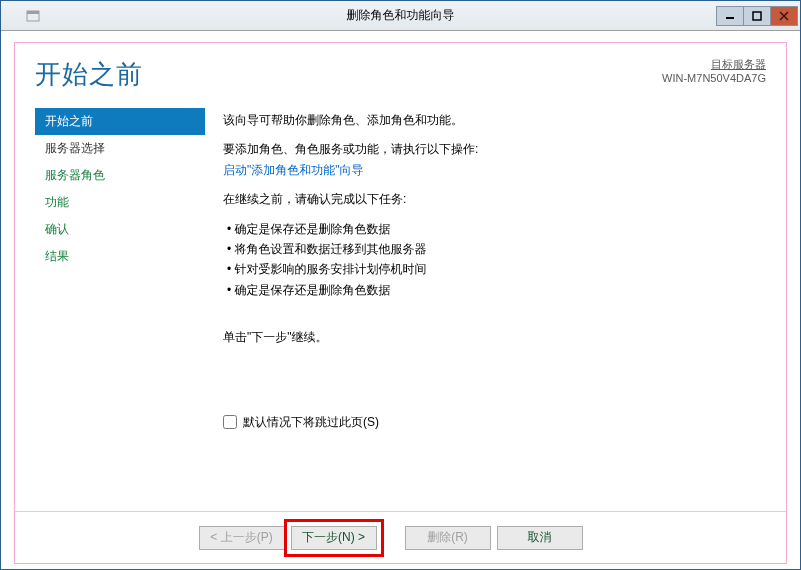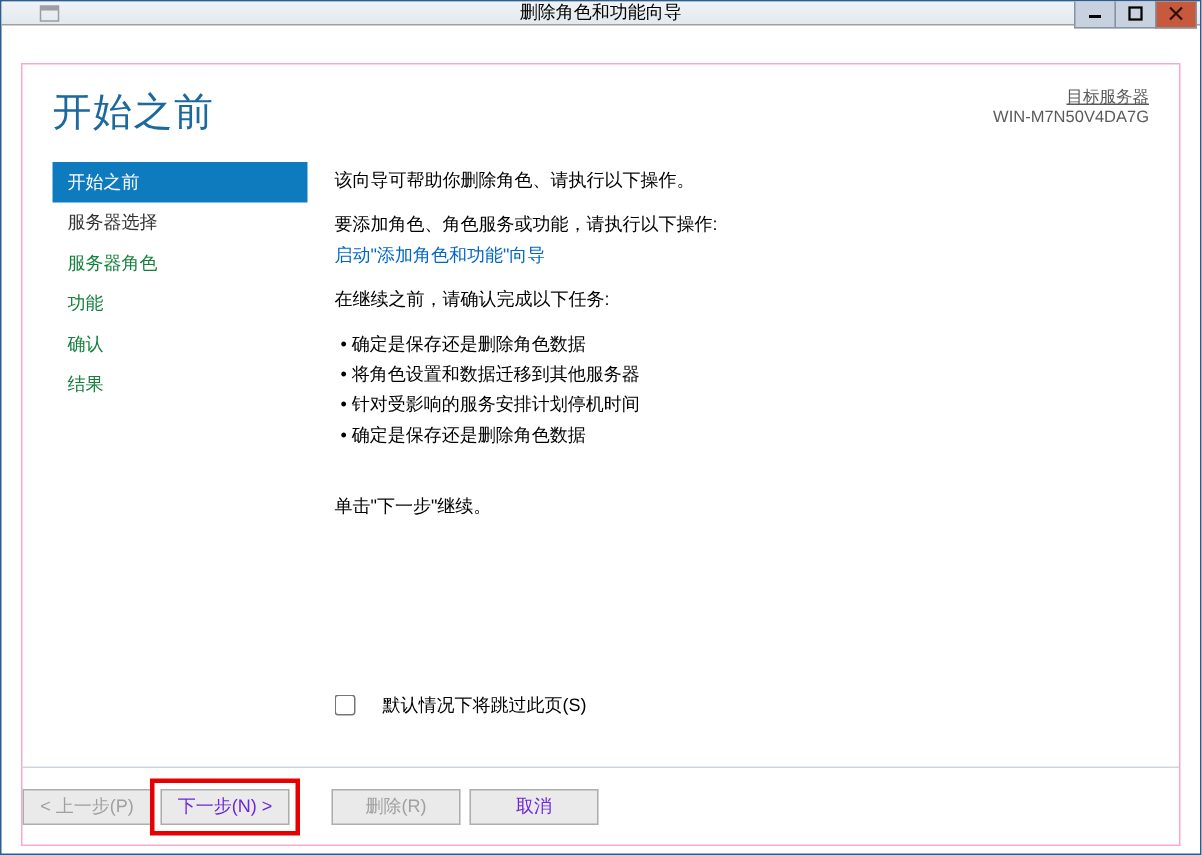--- a/index.html
+++ b/index.html
@@ -7,21 +7,21 @@
   font-family: "Microsoft YaHei", "Segoe UI", sans-serif;
   font-size: 12px;
   background: #fff;
   color: #000;
   width: 801px;
   height: 570px;
   overflow: hidden;
   border: 1px solid #2b5e8e;
 }
 .titlebar {
-  height: 16px;
+  height: 30px;
   background: linear-gradient(to bottom, #eff3f7 0%, #e4e9ee 100%);
   border-bottom: 1px solid #a0a0a0;
   display: flex;
   align-items: center;
   justify-content: space-between;
   padding-left: 18px;
 }
 .titlebar-left {
   display: flex;
   align-items: center;
@@ -113,44 +113,43 @@
   color: #000;
   line-height: 1.7;
 }
 .main p { margin-bottom: 9px; }
 .main .link { color: #0066cc; }
 ul.tasks { list-style: none; padding-left: 4px; margin-bottom: 27px; }
 ul.tasks li::before { content: "• "; }
 .skip-row {
   display: flex;
   align-items: center;
-  margin-top: 112px;
-  gap: 12px;
+  margin-top: 64px;
 }
 .skip-row input[type="checkbox"]{
   width: 14px; height: 14px; margin-right: 6px;
 }
 .footer {
   position: absolute;
   left: 0; right: 0; bottom: 0;
   height: 52px;
   border-top: 1px solid #d0d6dd;
   display: flex;
-  justify-content: flex-start;
+  justify-content: center;
   align-items: center;
   padding-right: 20px;
   gap: 6px;
 }
 button.wiz {
   min-width: 86px;
   height: 24px;
   font-size: 12px;
   background: #eaeaea;
   border: 1px solid #adadad;
-  color: #6d28d9;
+  color: #14532d;
   padding: 0 10px;
 }
 button.wiz:disabled {
   color: #a0a0a0;
 }
 .btn-gap { width: 16px; }
 .highlight {
   outline: 3px solid #e60000;
   outline-offset: 4px;
 }
@@ -201,21 +200,21 @@
     <div class="sidebar">
       <div class="step active">开始之前</div>
       <div class="step">服务器选择</div>
       <div class="step disabled">服务器角色</div>
       <div class="step disabled">功能</div>
       <div class="step disabled">确认</div>
       <div class="step disabled">结果</div>
     </div>
 
     <div class="main">
-      <p>该向导可帮助你删除角色、请执行以下操作。</p>
+      <p>该向导可帮助你删除角色、添加角色和功能。</p>
       <p>
         <span>要添加角色、角色服务或功能，请执行以下操作:</span><br>
         <span class="link">启动"添加角色和功能"向导</span>
       </p>
       <p>在继续之前，请确认完成以下任务:</p>
       <ul class="tasks">
         <li>确定是保存还是删除角色数据</li>
         <li>将角色设置和数据迁移到其他服务器</li>
         <li>针对受影响的服务安排计划停机时间</li>
         <li>确定是保存还是删除角色数据</li>

